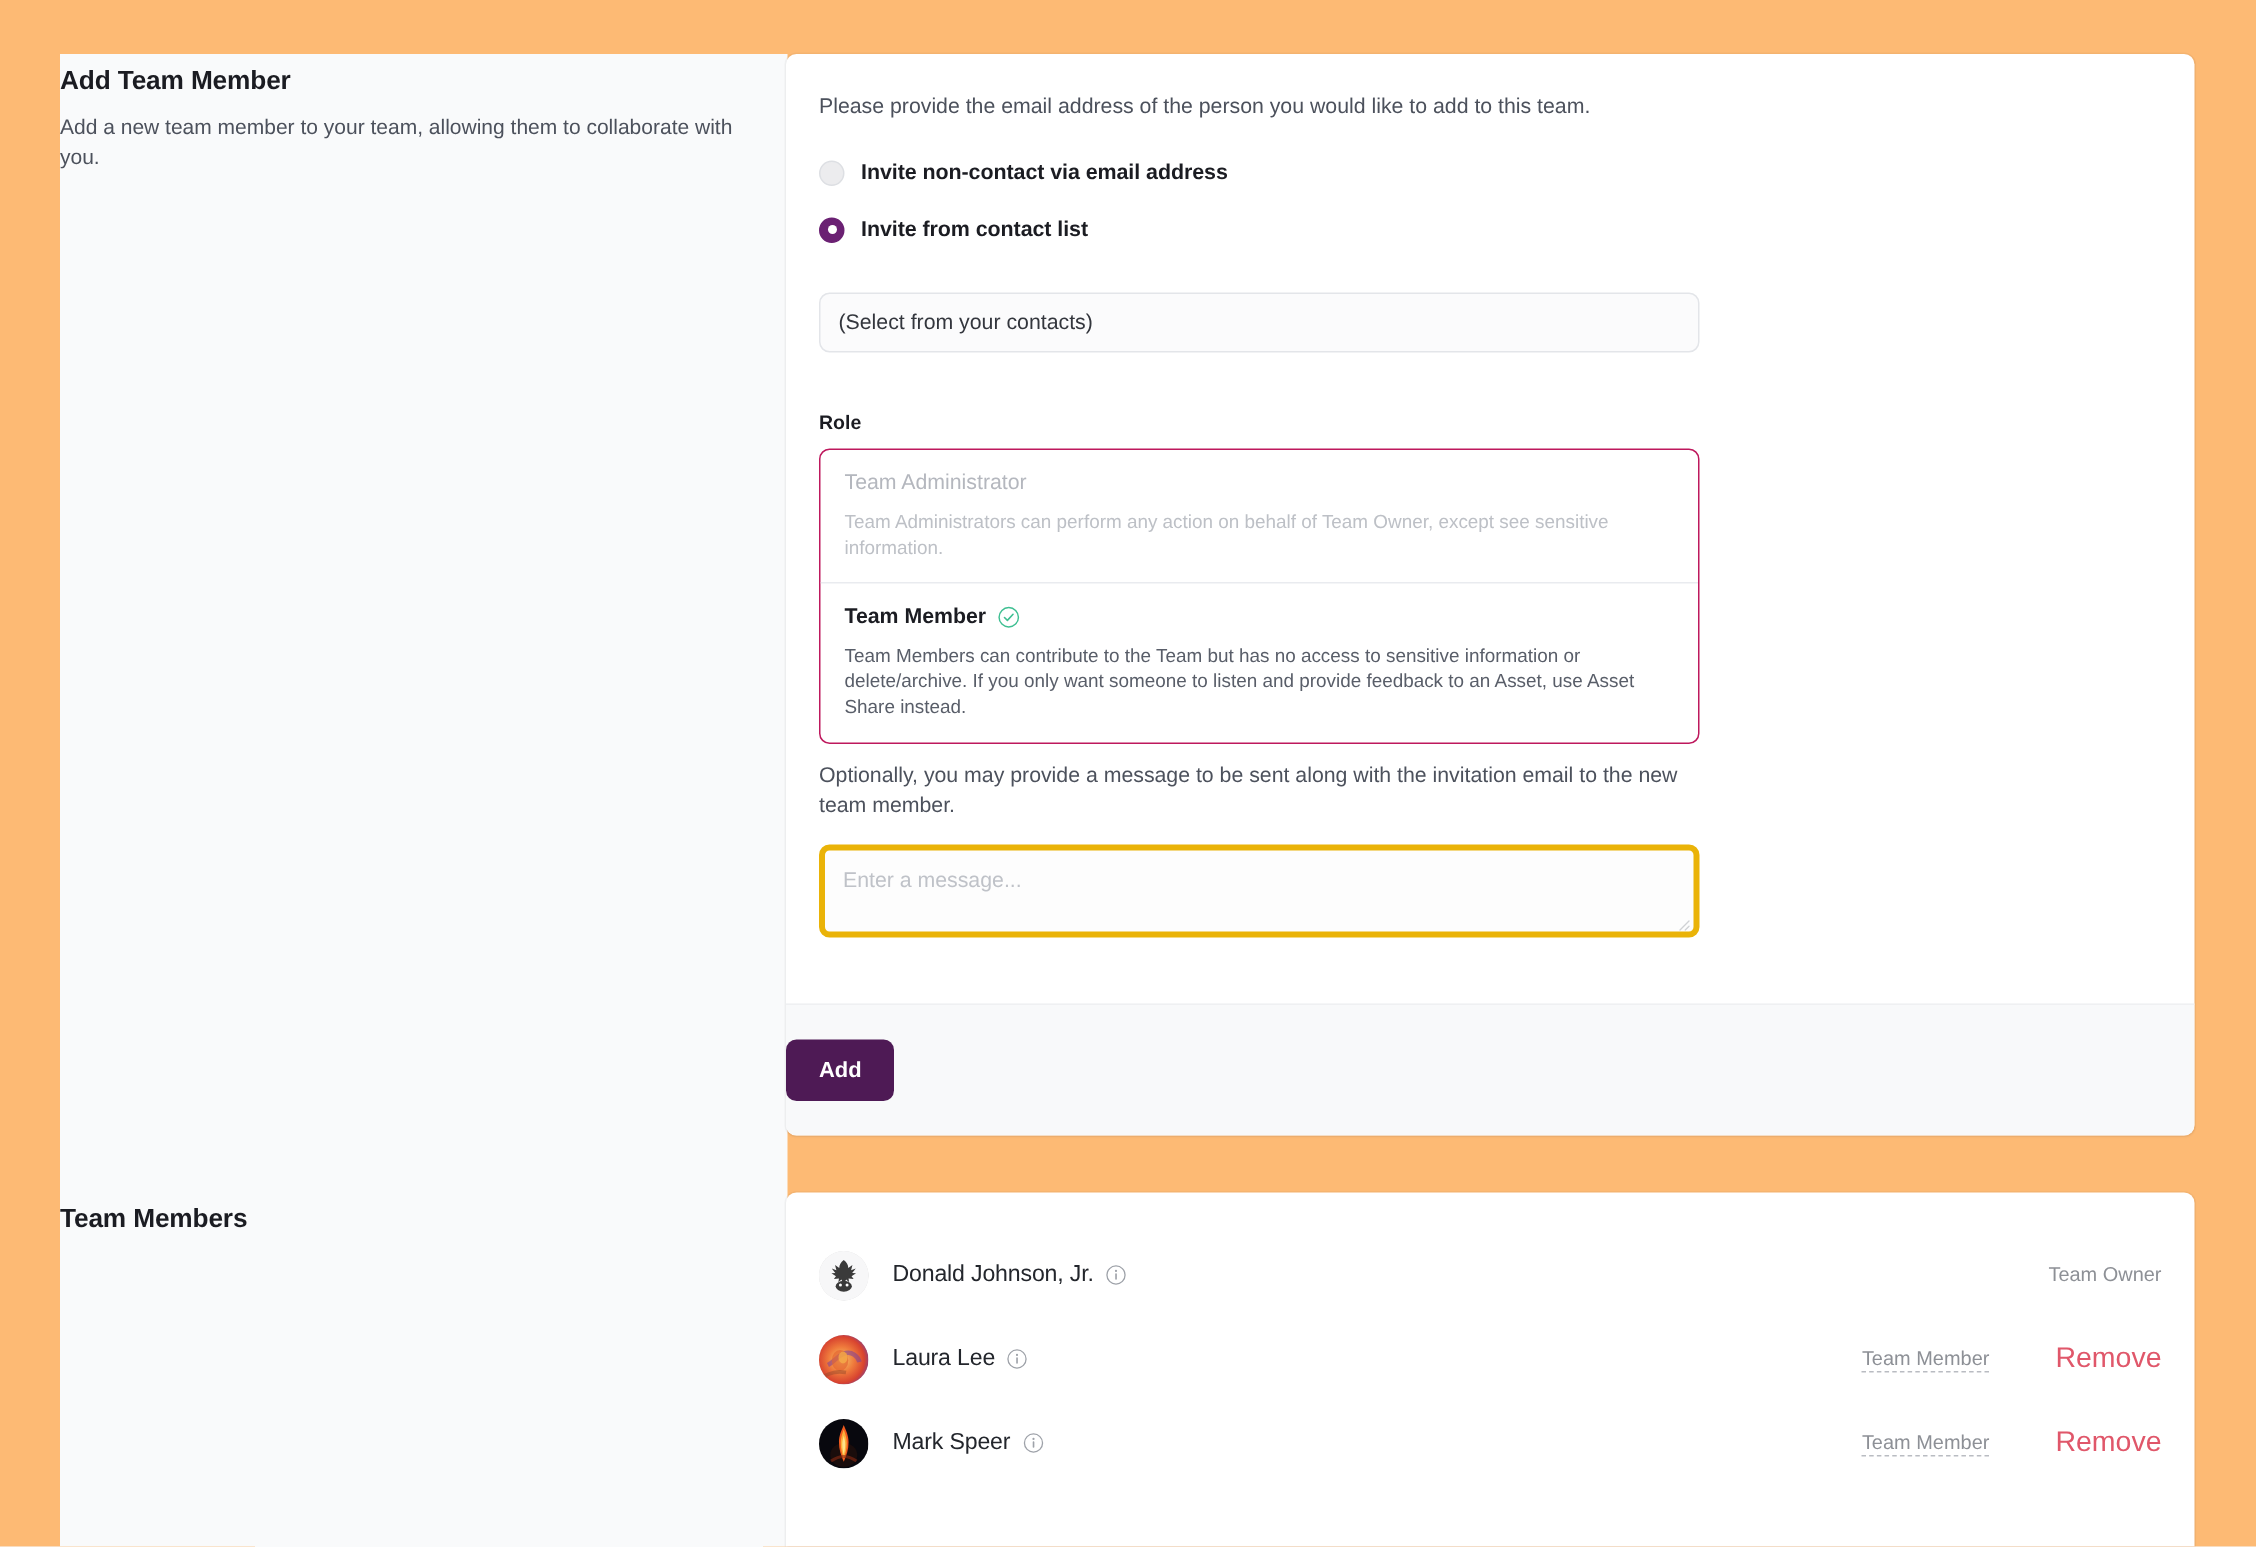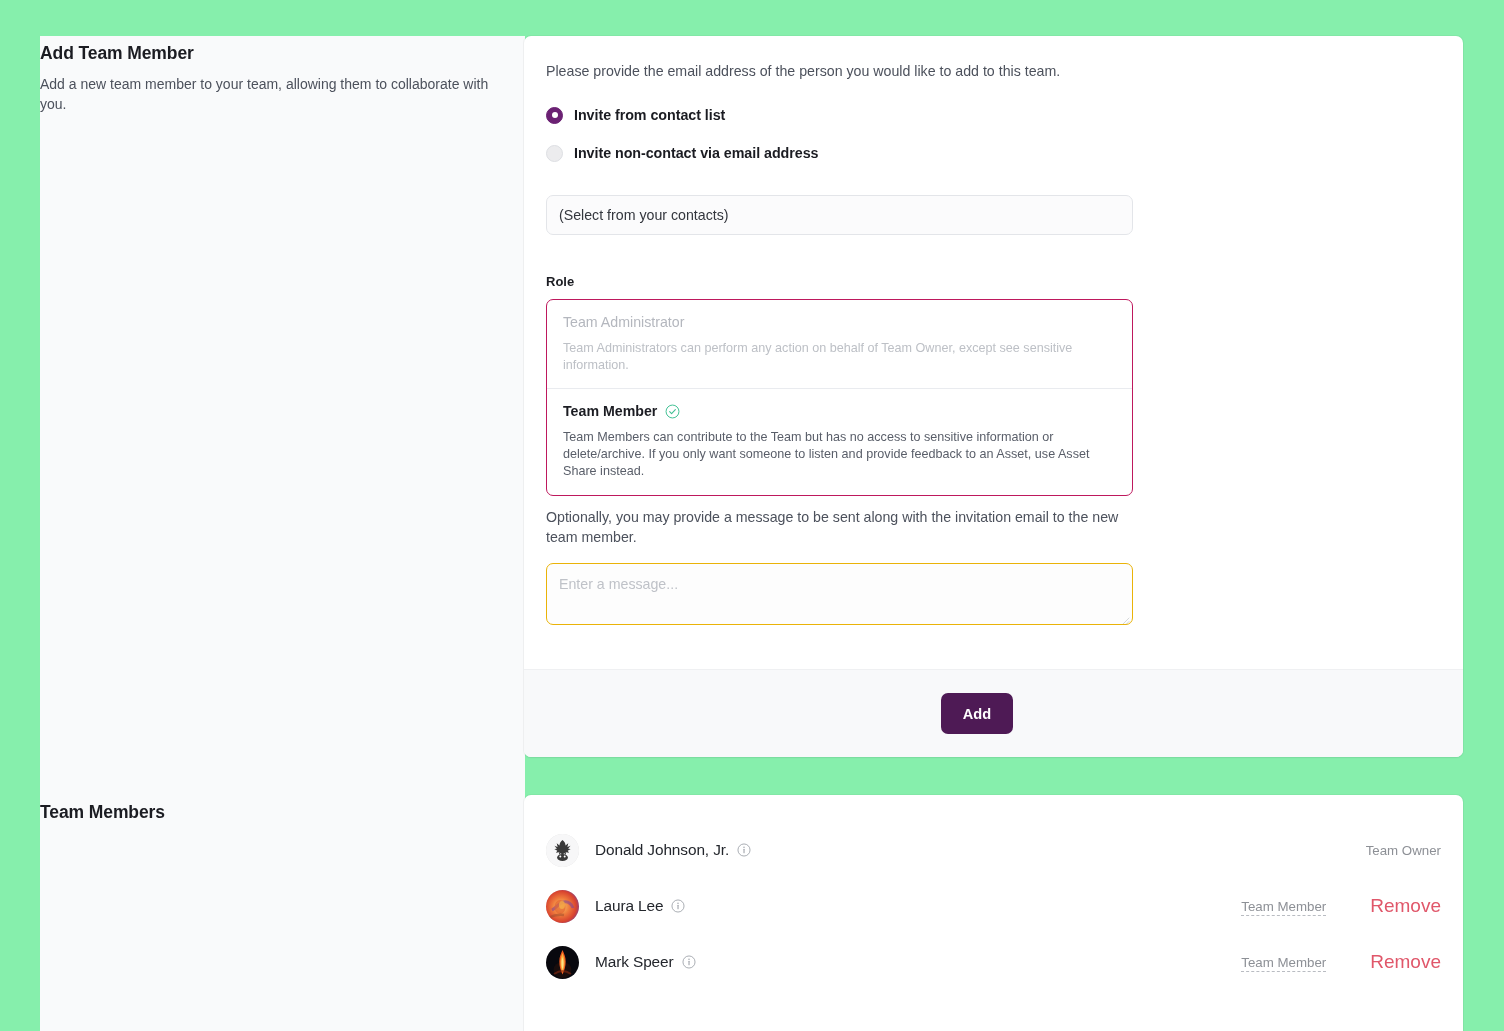--- a/index.html
+++ b/index.html
@@ -10,21 +10,21 @@
     background: #f5f6f8;
     font-family: "Liberation Sans", sans-serif;
     -webkit-font-smoothing: antialiased;
     overflow: hidden;
   }
 
   .page {
     position: relative;
     width: 1504px;
     height: 1031px;
-    background: #86efac;
+    background: #fdba74;
   }
 
   
   .left-strip {
     position: absolute;
     left: 40px;
     top: 36px;
     width: 485px;
     bottom: 0;
     background: #f9fafb;
@@ -177,21 +177,21 @@
     margin-top: 11px;
     font-size: 14.2px;
     line-height: 1.42;
     color: #4c515c;
     width: 580px;
   }
   .textarea-box {
     margin-top: 16px;
     width: 587px;
     height: 62px;
-    border: 1px solid #eab308;
+    border: 4px solid #eab308;
     border-radius: 7px;
     background: #fdfdfd;
     padding: 11px 12px;
     position: relative;
   }
   .textarea-box span {
     font-size: 14.2px;
     color: #bfc2c8;
   }
   .resize-grip {
@@ -203,21 +203,21 @@
 
   
   .card-footer {
     position: absolute;
     left: 0; right: 0; bottom: 0;
     height: 88px;
     background: #f8f9fa;
     border-top: 1px solid #eff0f2;
     display: flex;
     align-items: center;
-    justify-content: center;
+    justify-content: flex-start;
     padding-right: 33px;
   }
   .btn-add {
     background: #4e1a55;
     color: #ffffff;
     border: none;
     border-radius: 7px;
     font-family: inherit;
     font-size: 14.6px;
     font-weight: bold;
@@ -290,26 +290,26 @@
     <p>Add a new team member to your team, allowing them to collaborate with you.</p>
   </div>
 
   <div class="card" id="add-card">
     <div class="card-body">
 
       <div class="intro">Please provide the email address of the person you would like to add to this team.</div>
 
       <div class="radio-group">
         <div class="radio-row">
+          <span class="radio"></span>
+          <span class="radio-label">Invite non-contact via email address</span>
+        </div>
+        <div class="radio-row">
           <span class="radio checked"></span>
           <span class="radio-label">Invite from contact list</span>
-        </div>
-        <div class="radio-row">
-          <span class="radio"></span>
-          <span class="radio-label">Invite non-contact via email address</span>
         </div>
       </div>
 
       <div class="select-box">
         <span>(Select from your contacts)</span>
       </div>
 
       <div class="field-label">Role</div>
 
       <div class="role-box">

